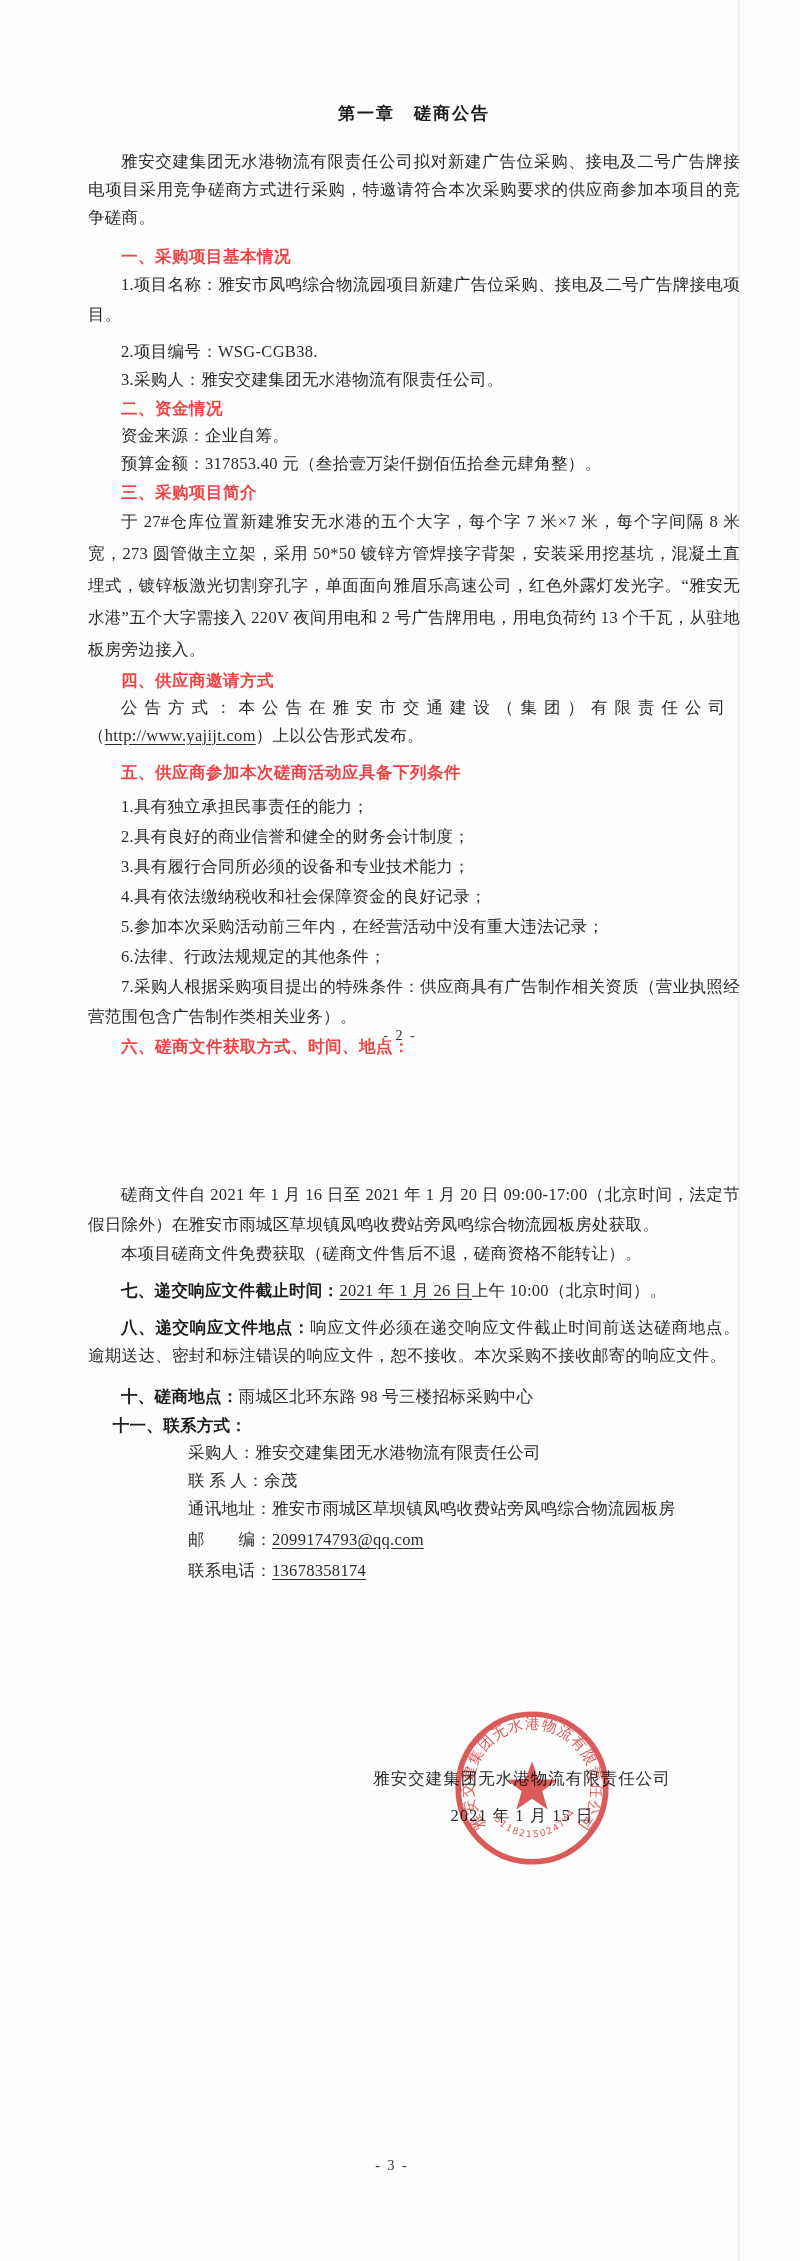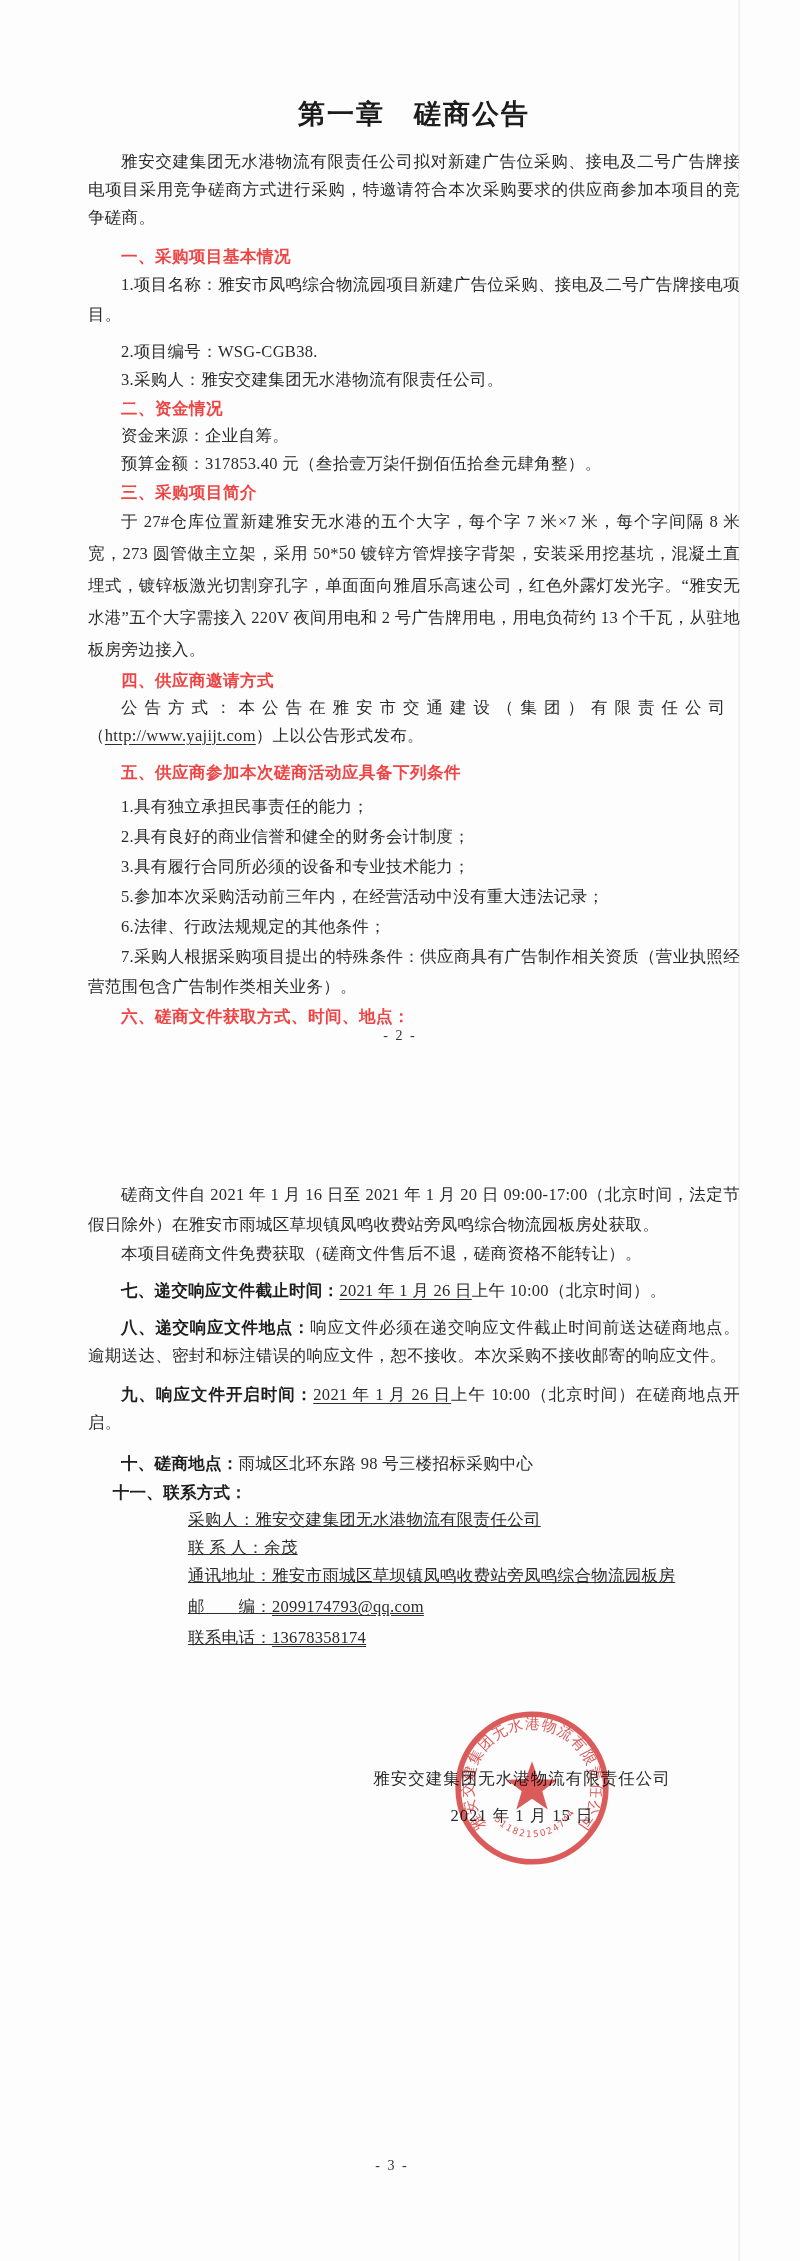--- a/index.html
+++ b/index.html
@@ -19,21 +19,21 @@
   .content{
     position:absolute;left:88px;width:652px;
     font-size:16.5px;line-height:28px;
     letter-spacing:0.3px;
     text-align:justify;
   }
   .blockA{top:100px;}
   .blockB{top:1168px;}
   .doc-title{
     text-align:center;
-    font-size:27px;font-weight:700;
+    font-size:17px;font-weight:700;
     font-family:"Liberation Serif","DejaVu Serif",serif;
     letter-spacing:2px;
     color:#1c1c1c;
     margin:0 0 20px 0;
   }
   p{margin:0;}
   .indent{text-indent:2em;}
   .heading{
     font-weight:700;
     font-family:"Liberation Sans","DejaVu Sans",sans-serif;
@@ -43,21 +43,21 @@
   }
   .mt6{margin-top:6px;} .mt8{margin-top:8px;} .mt10{margin-top:10px;} .mt12{margin-top:12px;}
   .lh30{line-height:30px;} .lh32{line-height:32px;}
   .spread{letter-spacing:7px;}
   .u{text-decoration:underline;text-underline-offset:3px;}
   .bold-inline{
     font-weight:700;
     font-family:"Liberation Sans","DejaVu Sans",sans-serif;
     color:#1e1e1e;
   }
-  .contact-row{margin:0 0 0 100px;line-height:28px;text-decoration:underline;}
+  .contact-row{margin:0 0 0 100px;line-height:28px;}
   .contact-row.sp{margin-top:3px;}
   .page-num{
     position:absolute;width:100px;text-align:center;
     font-size:14px;color:#333;letter-spacing:2px;
   }
   .pn2{left:350px;top:1028px;}
   .pn3{left:342px;top:2158px;}
   .signature{
     position:absolute;left:304px;top:1764px;width:436px;
     text-align:center;font-size:16.5px;color:#2b2b2b;
@@ -94,38 +94,38 @@
     <p class="indent lh32">于 27#仓库位置新建雅安无水港的五个大字，每个字 7 米×7 米，每个字间隔 8 米宽，273 圆管做主立架，采用 50*50 镀锌方管焊接字背架，安装采用挖基坑，混凝土直埋式，镀锌板激光切割穿孔字，单面面向雅眉乐高速公司，红色外露灯发光字。“雅安无水港”五个大字需接入 220V 夜间用电和 2 号广告牌用电，用电负荷约 13 个千瓦，从驻地板房旁边接入。</p>
 
     <p class="heading">四、供应商邀请方式</p>
     <p class="indent spread">公告方式：本公告在雅安市交通建设（集团）有限责任公司</p>
     <p><span>（</span><span class="u">http://www.yajijt.com</span><span>）上以公告形式发布。</span></p>
 
     <p class="heading mt8">五、供应商参加本次磋商活动应具备下列条件</p>
     <p class="indent mt6 lh30">1.具有独立承担民事责任的能力；</p>
     <p class="indent lh30">2.具有良好的商业信誉和健全的财务会计制度；</p>
     <p class="indent lh30">3.具有履行合同所必须的设备和专业技术能力；</p>
+    <p class="indent lh30">4.具有依法缴纳税收和社会保障资金的良好记录；</p>
     <p class="indent lh30">5.参加本次采购活动前三年内，在经营活动中没有重大违法记录；</p>
     <p class="indent lh30">6.法律、行政法规规定的其他条件；</p>
     <p class="indent lh30">7.采购人根据采购项目提出的特殊条件：供应商具有广告制作相关资质（营业执照经营范围包含广告制作类相关业务）。</p>
 
     <p class="heading">六、磋商文件获取方式、时间、地点：</p>
   </div>
 
   <div class="page-num pn2">- 2 -</div>
 
   <div class="content blockB">
     <p class="indent mt12 lh30">磋商文件自 2021 年 1 月 16 日至 2021 年 1 月 20 日 09:00-17:00（北京时间，法定节假日除外）在雅安市雨城区草坝镇凤鸣收费站旁凤鸣综合物流园板房处获取。</p>
     <p class="indent">本项目磋商文件免费获取（磋商文件售后不退，磋商资格不能转让）。</p>
 
     <p class="indent mt8"><span class="bold-inline">七、递交响应文件截止时间：</span><span class="u">2021 年 1 月 26 日</span><span>上午 10:00（北京时间）。</span></p>
 
     <p class="indent mt8"><span class="bold-inline">八、递交响应文件地点：</span><span>响应文件必须在递交响应文件截止时间前送达磋商地点。逾期送达、密封和标注错误的响应文件，恕不接收。本次采购不接收邮寄的响应文件。</span></p>
 
-    <p class="indent mt10"><span class="bold-inline">九、响应文件开启时间：</span><span class="u">2021 年 1 月 26 日</span><span>上午 10:00（北京时间）在磋商地点开启。</span></p>
 
     <p class="indent mt12"><span class="bold-inline">十、磋商地点：</span><span>雨城区北环东路 98 号三楼招标采购中心</span></p>
 
     <p class="bold-inline" style="text-indent:1.5em;">十一、联系方式：</p>
 
     <p class="contact-row"><span>采购人：</span><span>雅安交建集团无水港物流有限责任公司</span></p>
     <p class="contact-row"><span>联 系 人：</span><span>余茂</span></p>
     <p class="contact-row"><span>通讯地址：</span><span>雅安市雨城区草坝镇凤鸣收费站旁凤鸣综合物流园板房</span></p>
     <p class="contact-row sp"><span>邮　　编：</span><span class="u">2099174793@qq.com</span></p>
     <p class="contact-row sp"><span>联系电话：</span><span class="u">13678358174</span></p>

